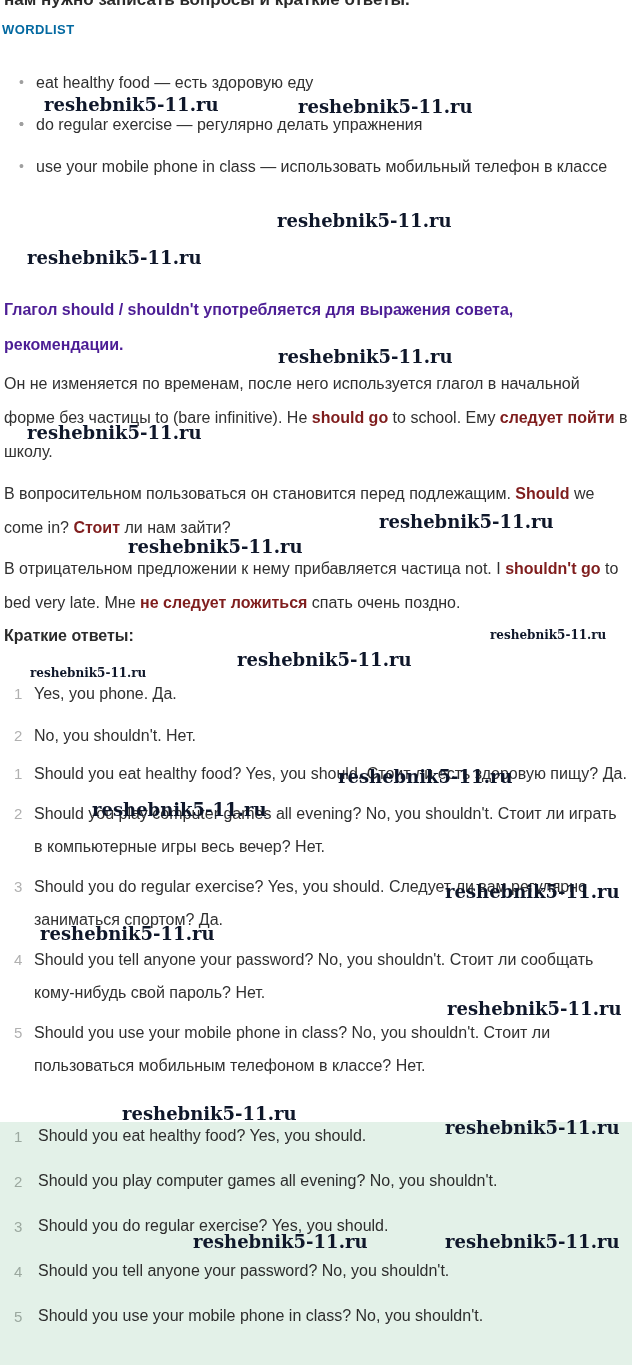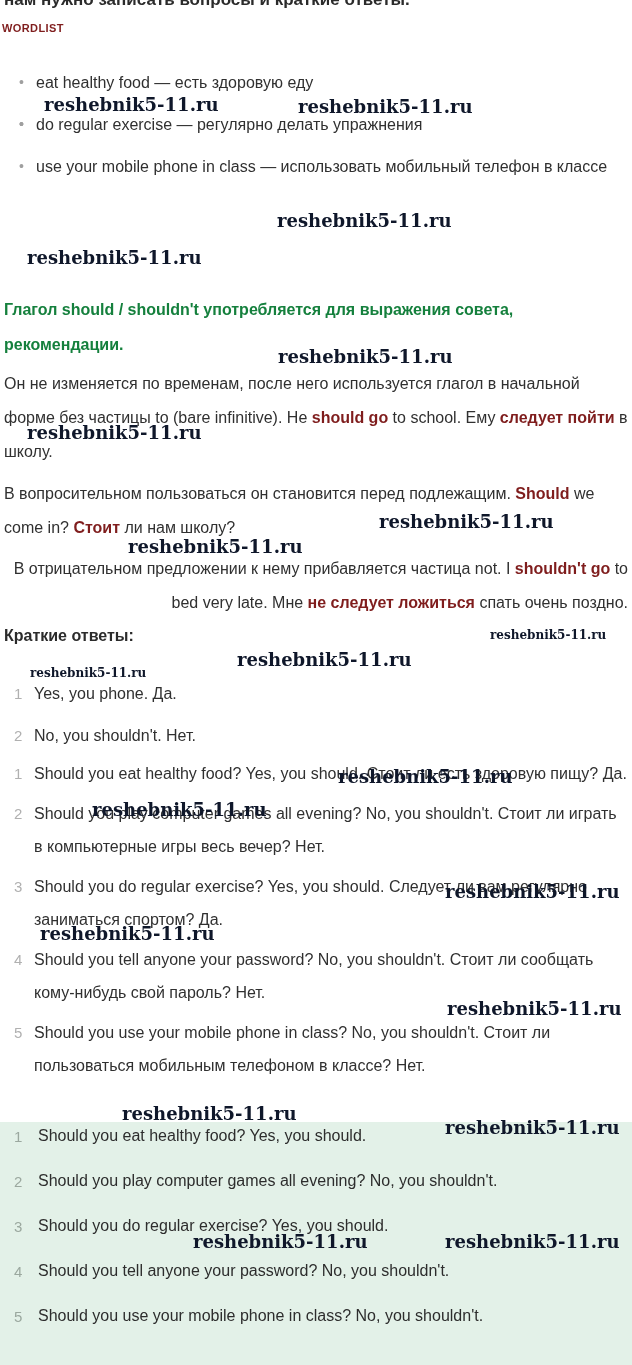--- a/index.html
+++ b/index.html
@@ -2,29 +2,29 @@
 <html><head>
 <meta charset="utf-8">
 <style>
   html,body{margin:0;padding:0;background:#ffffff;}
   .page{
     position:relative;width:632px;height:1365px;overflow:hidden;background:#ffffff;
     font-family:"Liberation Sans",sans-serif;color:#303030;
   }
   .abs{position:absolute;}
   .cutline{left:4px;top:-11px;font-weight:700;font-size:17px;line-height:22px;color:#2b2b2b;white-space:nowrap;}
-  .wordlist-title{left:2px;top:22px;font-weight:700;font-size:11px;letter-spacing:.4px;color:#7f1d1d;}
+  .wordlist-title{left:2px;top:22px;font-weight:700;font-size:13px;letter-spacing:.4px;color:#0369a1;}
   .bullets{left:0;top:66px;width:626px;}
   .bullet-item{position:relative;padding-left:36px;margin-bottom:9px;font-size:16px;line-height:33px;}
   .bullet-item .dot{position:absolute;left:19px;top:0;color:#9f9f9f;font-size:14px;}
   .para{left:4px;width:624px;font-size:16px;line-height:34px;margin:0;}
-  #p-rule{top:292px;font-weight:700;line-height:35px;color:#15803d;}
+  #p-rule{top:292px;font-weight:700;line-height:35px;color:#4c1d95;}
   #p-tense{top:367px;}
   #p-question{top:477px;}
-  #p-negative{top:552px;text-align:right;}
+  #p-negative{top:552px;}
   .b{font-weight:700;color:#7f1d1d;}
   .section-title{left:4px;top:627px;font-weight:700;font-size:16px;color:#2b2b2b;margin:0;}
   .numlist{left:0;width:628px;}
   #list-short{top:677px;}
   #list-questions{top:757px;}
   .num-item{position:relative;padding-left:34px;font-size:16px;line-height:33px;}
   #list-short .num-item{margin-bottom:9px;}
   #list-questions .num-item{margin-bottom:7px;}
   .num-item .num{position:absolute;left:14px;top:0;color:#b0b0b0;font-size:15px;}
   .answers{left:0;top:1122px;width:632px;height:243px;background:#e3f1e8;padding-top:3px;box-sizing:border-box;}
@@ -60,21 +60,21 @@
     <div class="bullet-item">
       <span class="dot">•</span>
       <span>use your mobile phone in class — использовать мобильный телефон в классе</span>
     </div>
   </div>
 
   <p class="abs para" id="p-rule">Глагол should / shouldn't употребляется для выражения совета, рекомендации.</p>
 
   <p class="abs para" id="p-tense"><span>Он не изменяется по временам, после него используется глагол в начальной форме без частицы to (bare infinitive). He </span><span class="b">should go</span><span> to school. Ему </span><span class="b">следует пойти</span><span> в школу.</span></p>
 
-  <p class="abs para" id="p-question"><span>В вопросительном пользоваться он становится перед подлежащим. </span><span class="b">Should</span><span> we come in? </span><span class="b">Стоит</span><span> ли нам школу?</span></p>
+  <p class="abs para" id="p-question"><span>В вопросительном пользоваться он становится перед подлежащим. </span><span class="b">Should</span><span> we come in? </span><span class="b">Стоит</span><span> ли нам зайти?</span></p>
 
   <p class="abs para" id="p-negative"><span>В отрицательном предложении к нему прибавляется частица not. I </span><span class="b">shouldn't go</span><span> to bed very late. Мне </span><span class="b">не следует ложиться</span><span> спать очень поздно.</span></p>
 
   <p class="abs section-title">Краткие ответы:</p>
 
   <div class="abs numlist" id="list-short">
     <div class="num-item">
       <span class="num">1</span>
       <span>Yes, you phone. Да.</span>
     </div>

